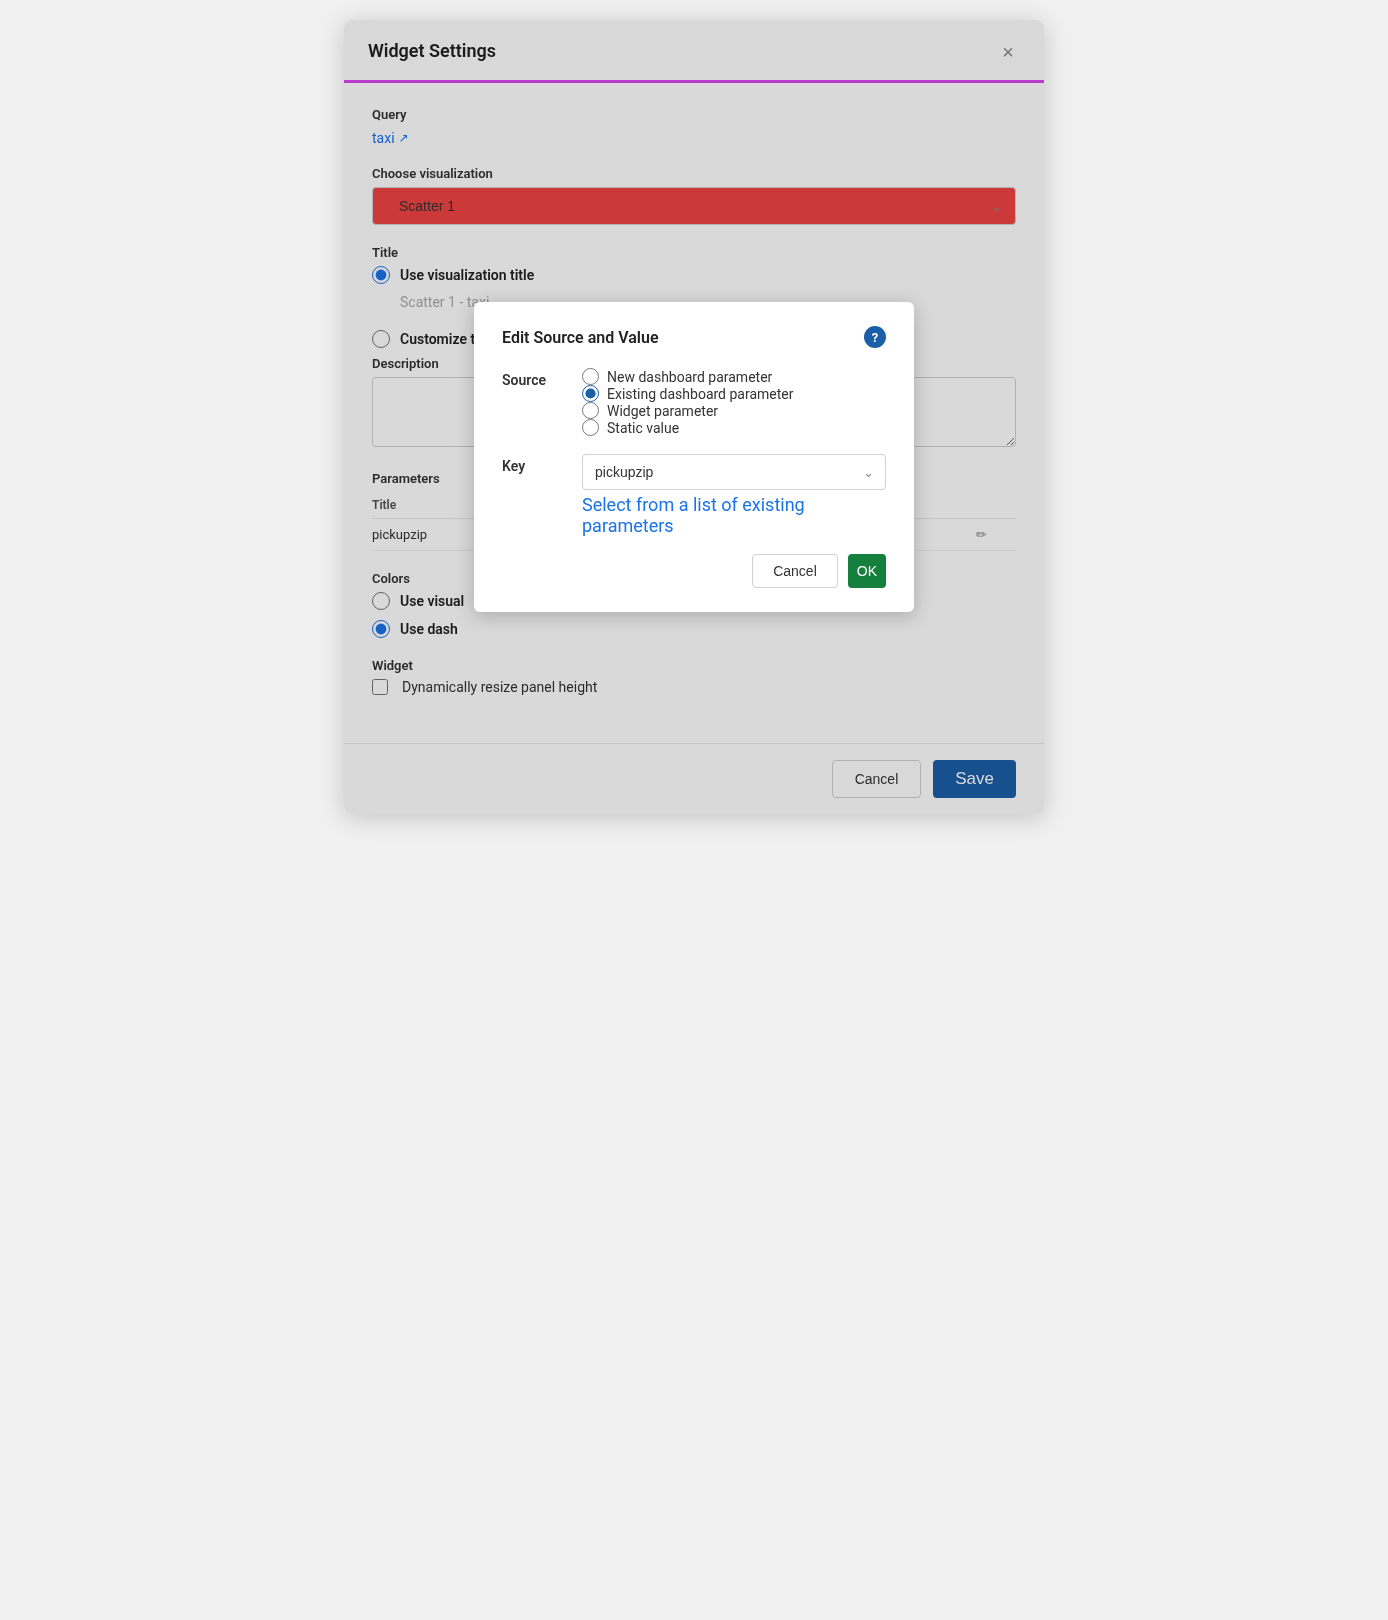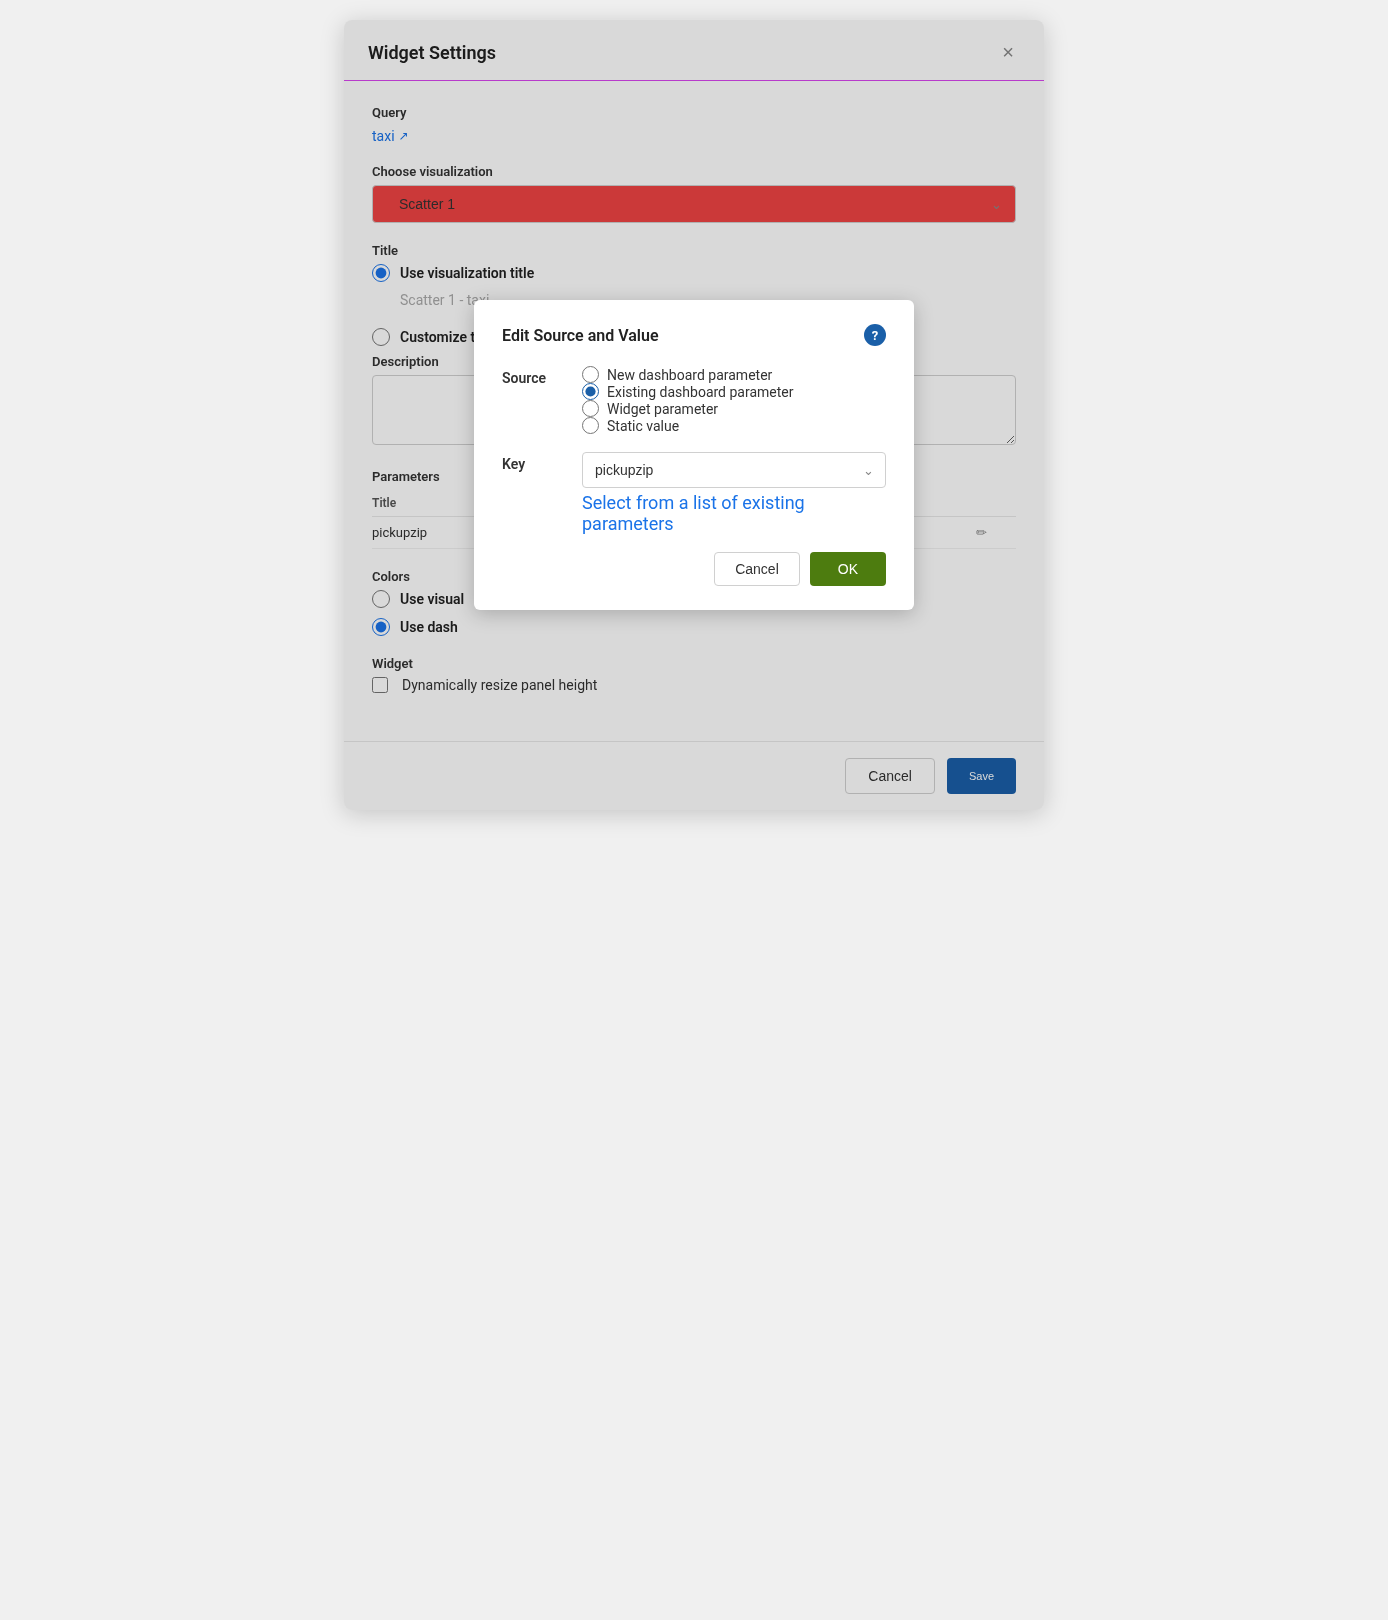--- a/index.html
+++ b/index.html
@@ -16,23 +16,22 @@
       background: #ffffff;
       border-radius: 8px;
       width: 700px;
       box-shadow: 0 4px 24px rgba(0,0,0,0.18);
       overflow: hidden;
       position: relative;
     }
     .modal-header {
       display: flex;
       justify-content: space-between;
-      align-items: center;
       padding: 20px 24px 16px 24px;
-      border-bottom: 1px solid #d946ef;
+      border-bottom: 3px solid #d946ef;
     }
     .modal-header-title {
       font-size: 18px;
       font-weight: 600;
       color: #222;
     }
     .close-btn {
       background: none;
       border: none;
       cursor: pointer;
@@ -175,21 +174,21 @@
       padding: 9px 22px;
       font-size: 14px;
       color: #333;
       cursor: pointer;
     }
     .btn-save {
       background: #1a5fa8;
       border: none;
       border-radius: 4px;
       padding: 9px 22px;
-      font-size: 11px;
+      font-size: 17px;
       color: #fff;
       cursor: pointer;
       font-weight: 500;
     }
     
     .overlay {
       position: absolute;
       top: 0; left: 0; right: 0; bottom: 0;
       background: rgba(0,0,0,0.15);
       display: flex;
@@ -306,24 +305,24 @@
     .dialog-btn-cancel {
       background: #fff;
       border: 1px solid #d0d0d0;
       border-radius: 4px;
       padding: 8px 20px;
       font-size: 14px;
       color: #333;
       cursor: pointer;
     }
     .dialog-btn-ok {
-      background: #4d7c0f;
+      background: #15803d;
       border: none;
       border-radius: 4px;
-      padding: 8px 28px;
+      padding: 8px 9px;
       font-size: 14px;
       color: #fff;
       cursor: pointer;
       font-weight: 500;
     }
     .param-value-cell {
       display: flex;
       align-items: center;
       gap: 6px;
     }

